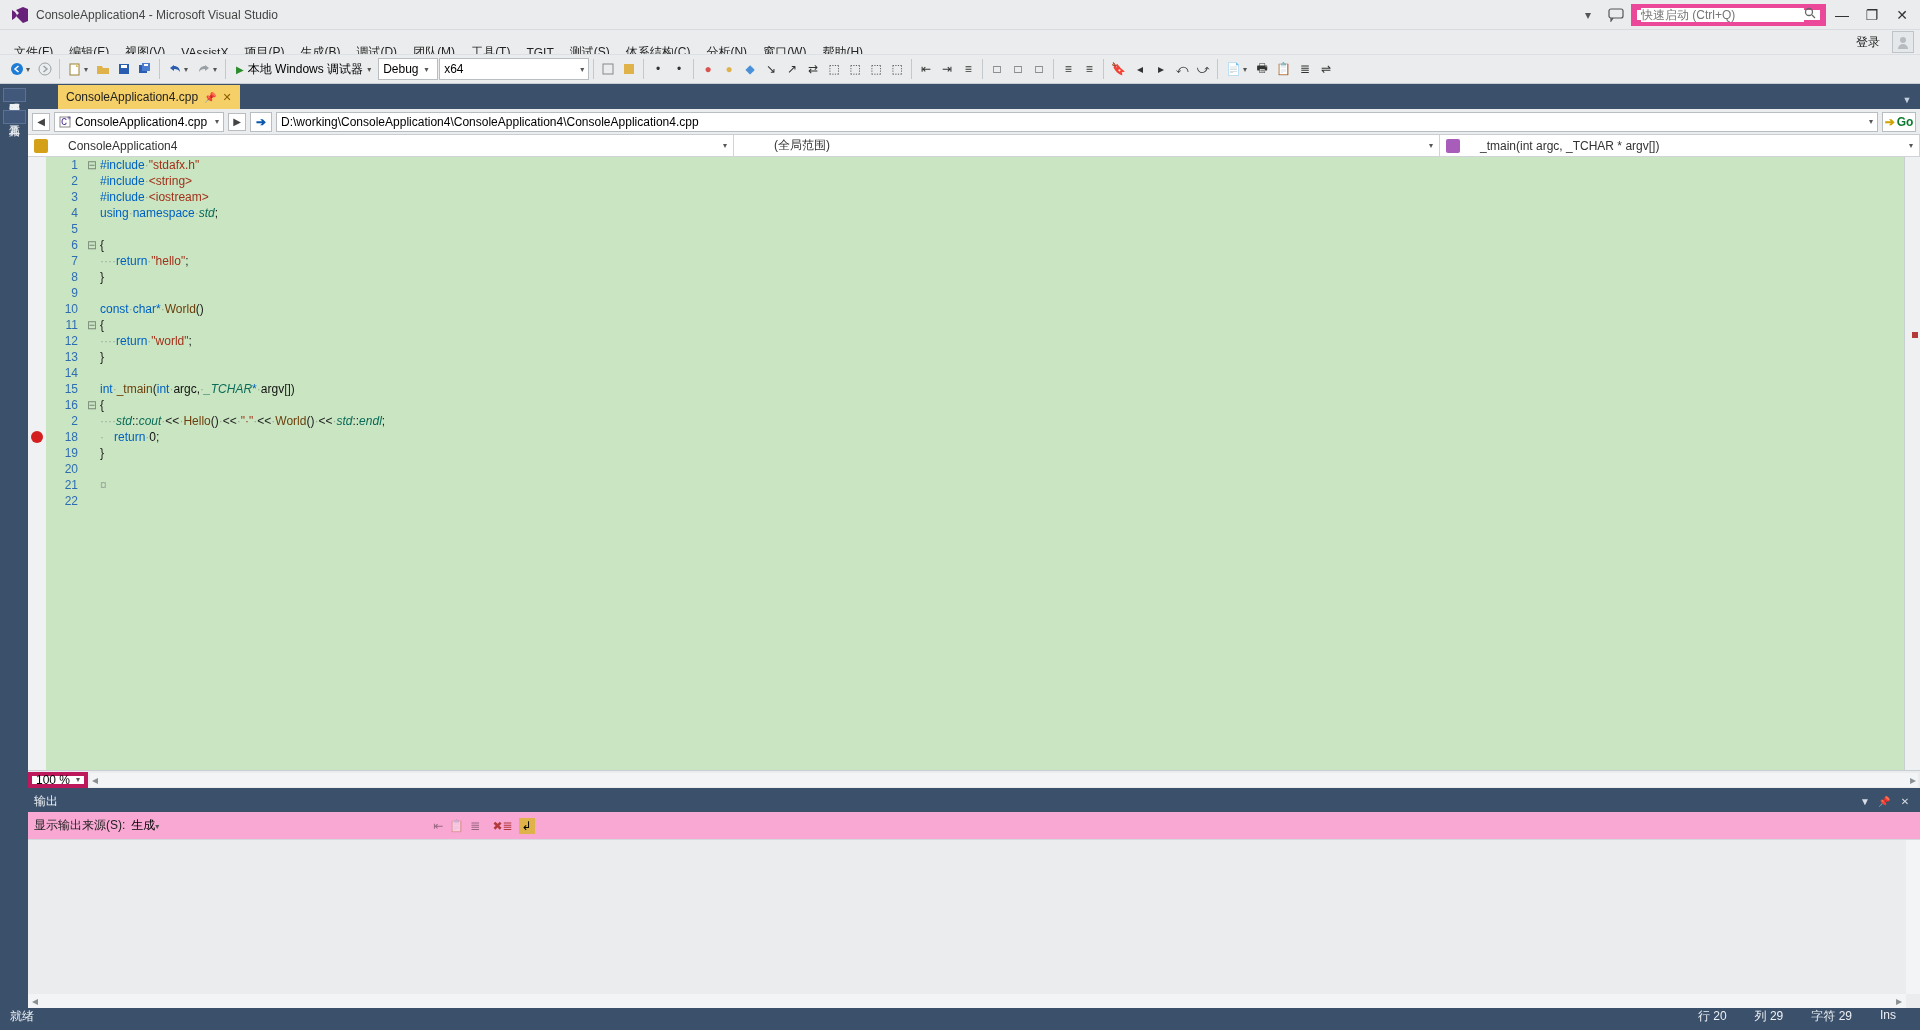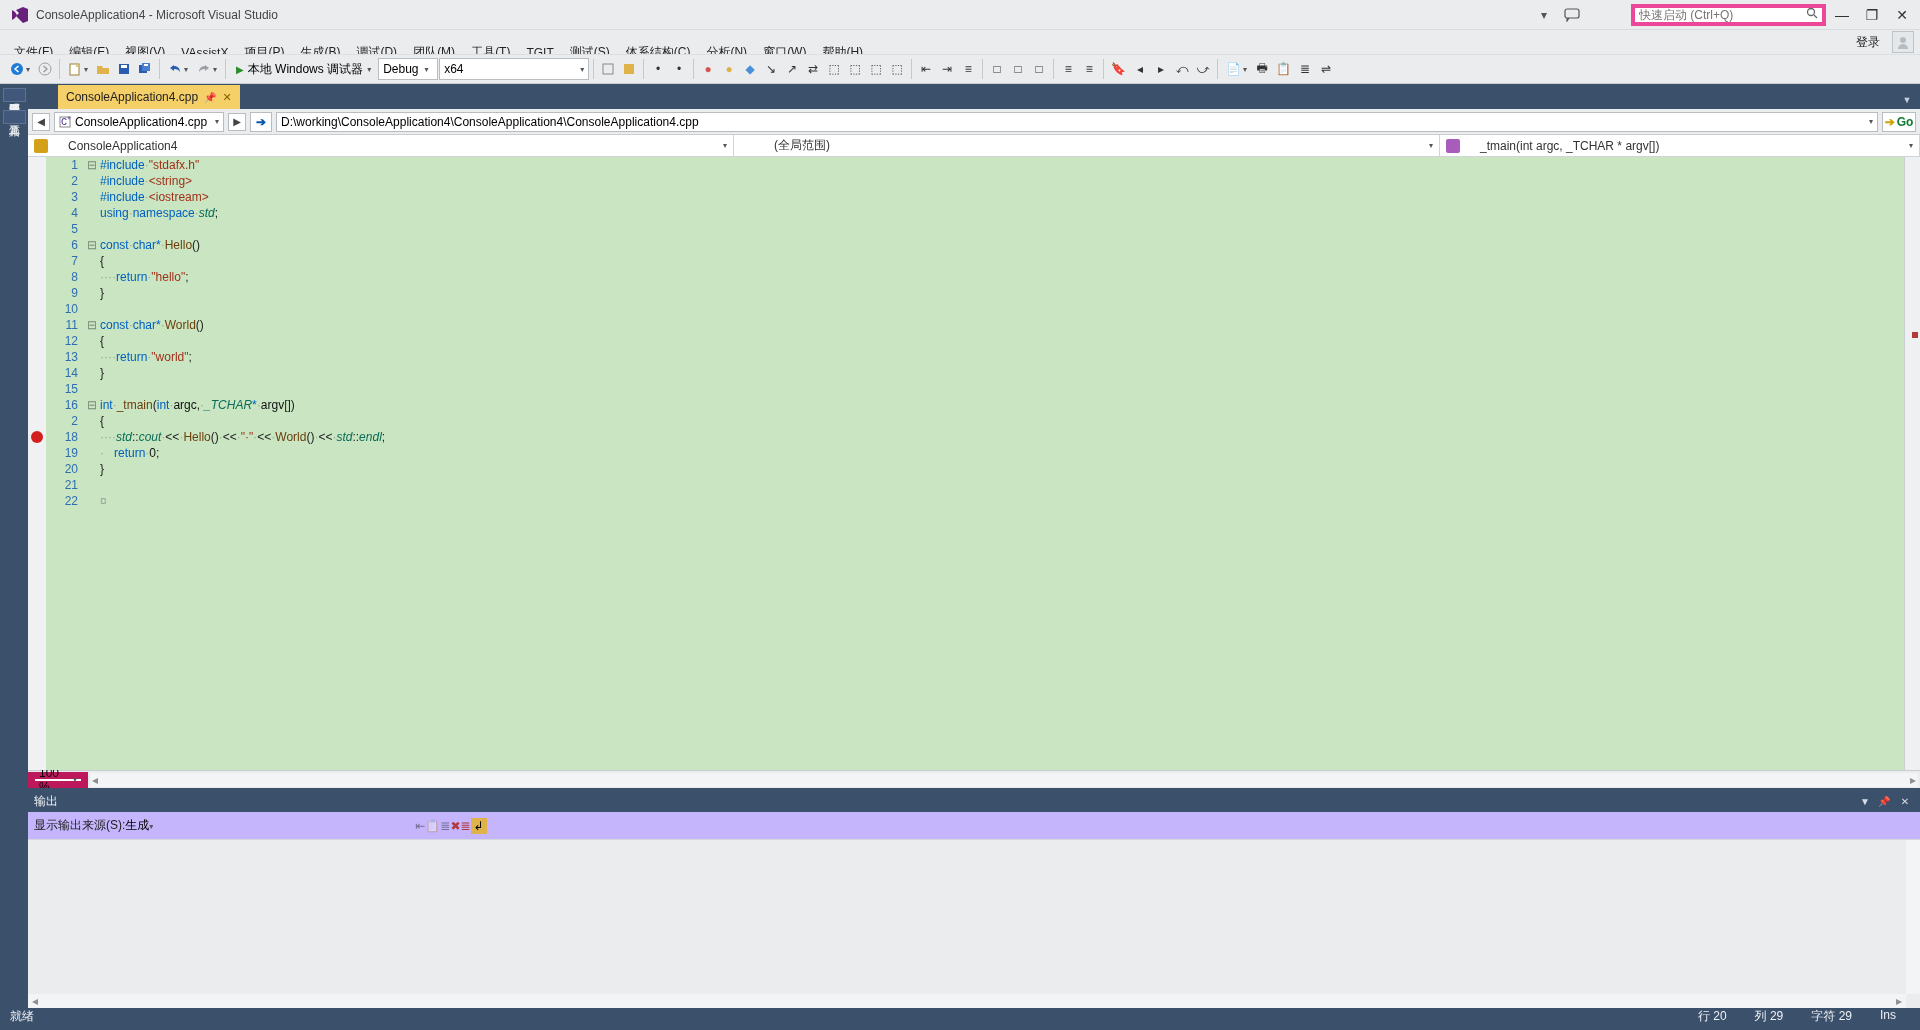--- a/index.html
+++ b/index.html
@@ -5,21 +5,21 @@
 * { margin: 0; padding: 0; box-sizing: border-box; font-family: "Microsoft YaHei", "Segoe UI", sans-serif; font-size: 12px; }
 body { width: 1920px; height: 1030px; overflow: hidden; background: #eaeced; display: flex; flex-direction: column; }
 
 
 .titlebar { height: 30px; background: #eaeced; display: flex; align-items: center; padding: 0 4px; border-bottom: 1px solid #d8dce0; }
 .titlebar .vs-logo { width: 20px; height: 20px; margin: 0 6px; display: inline-flex; align-items: center; justify-content: center; }
 .titlebar .title { color: #444; }
 .titlebar .spacer { flex: 1; }
 .titlebar .right-group { display: flex; align-items: center; gap: 2px; }
 .titlebar .icon-btn { width: 26px; height: 22px; display: inline-flex; align-items: center; justify-content: center; color: #555; }
-.titlebar .search { display: flex; align-items: center; border: 4px solid #ec4899; background: #fff; height: 22px; width: 195px; padding: 0 4px; margin-left: 44px; }
+.titlebar .search { display: flex; align-items: center; border: 6px solid #ec4899; background: #fff; height: 22px; width: 195px; padding: 0 4px; }
 .titlebar .search input { border: none; outline: none; flex: 1; font-size: 12px; color: #666; }
 .titlebar .win-btn { width: 28px; height: 22px; display: inline-flex; align-items: center; justify-content: center; font-family: sans-serif; font-size: 14px; color: #333; }
 
 
 .menubar { height: 24px; background: #eaeced; display: flex; align-items: center; padding: 0 6px; }
 .menubar .menu-item { padding: 3px 8px; color: #222; cursor: default; margin-top: 21px; }
 .menubar .spacer { flex: 1; }
 .menubar .login { padding: 3px 8px; color: #222; }
 .menubar .avatar-box { width: 22px; height: 22px; border: 1px solid #c0c4c8; background: #e5e8eb; display: inline-flex; align-items: center; justify-content: center; margin-left: 4px; }
 
@@ -80,29 +80,29 @@
 .tok-str { color: #a2311a; }
 .tok-kw  { color: #0060c0; }
 .tok-it  { color: #0a6b58; font-style: italic; }
 .tok-fn  { color: #6b3e0a; }
 .tok-punct{ color: #222; }
 .tok-dot { color: #9aa79a; }
 
 .rscroll { width: 16px; background: #eef0f2; border-left: 1px solid #c9ced3; position:relative; }
 .rscroll .ovmark { position:absolute; right:2px; width:6px; height:6px; background:#b33a3a;}
 .editor-footer-row { height: 18px; background: #eaeced; border-top: 1px solid #c9ced3; display: flex; align-items: center; }
-.zoom-combo { width: 60px; height: 16px; border: 7px solid #be185d; background: #fff; display: flex; align-items: center; padding: 0 4px; justify-content: space-between; font-size: 11px; }
+.zoom-combo { width: 60px; height: 16px; border: 4px solid #be185d; background: #fff; display: flex; align-items: center; padding: 0 4px; justify-content: space-between; font-size: 11px; }
 .hscroll-ph { flex:1; height:14px; background:#f3f4f5; margin:0 2px; display:flex; align-items:center; justify-content:space-between; padding:0 2px; color:#8a8f94; font-size:9px;}
 
 
 .output-panel { height: 220px; display: flex; flex-direction: column; border-top: 2px solid #3b506b; }
 .output-title { height: 22px; background: #3b506b; color: #eef1f5; display: flex; align-items: center; padding: 0 6px; }
 .output-title .spacer { flex: 1; }
 .output-title .ot-btn { width: 18px; height: 16px; display: inline-flex; align-items: center; justify-content: center; color: #d8dee6; font-size: 10px; margin-left: 2px; }
-.output-toolbar { height: 28px; background: #c4b5fd; border-bottom: 1px solid #d5d9dd; display: flex; align-items: center; padding: 0 6px; }
+.output-toolbar { height: 28px; background: #f9a8d4; border-bottom: 1px solid #d5d9dd; display: flex; align-items: center; padding: 0 6px; gap: 6px; }
 .output-toolbar .lbl { color: #222; }
 .output-toolbar .combo { min-width: 290px; }
 .output-body { flex: 1; background: #eaeced; position:relative; }
 .output-hscroll { height: 14px; background:#f3f4f5; display:flex; align-items:center; justify-content:space-between; padding:0 4px; color:#8a8f94; font-size:9px;}
 .output-vscroll { position:absolute; right:0; top:0; bottom:14px; width:14px; background:#f3f4f5;}
 
 
 .statusbar { height: 22px; background: #3b506b; color: #eef1f5; display: flex; align-items: flex-start; padding: 0 10px; font-size: 12px; }
 .statusbar .spacer { flex: 1; }
 .statusbar .cell { margin: 0 14px; }
@@ -424,21 +424,20 @@
             <div class="gut-line"></div>
             <div class="gut-line"></div>
             <div class="gut-line"></div>
           </div>
         <div class="code-area" id="code-area">
             <div class="code-line"><span class="tok-pre">#include</span><span class="tok-dot">·</span><span class="tok-str">"stdafx.h"</span></div>
             <div class="code-line"><span class="tok-pre">#include</span><span class="tok-dot">·</span><span class="tok-str">&lt;string&gt;</span></div>
             <div class="code-line"><span class="tok-pre">#include</span><span class="tok-dot">·</span><span class="tok-str">&lt;iostream&gt;</span></div>
             <div class="code-line"><span class="tok-kw">using</span><span class="tok-dot">·</span><span class="tok-kw">namespace</span><span class="tok-dot">·</span><span class="tok-it">std</span><span class="tok-punct">;</span></div>
             <div class="code-line"></div>
-            <div class="code-line"><span class="tok-kw">const</span><span class="tok-dot">·</span><span class="tok-kw">char*</span><span class="tok-dot">·</span><span class="tok-fn">Hello</span><span class="tok-punct">()</span></div>
             <div class="code-line"><span class="tok-punct">{</span></div>
             <div class="code-line"><span class="tok-dot">····</span><span class="tok-kw">return</span><span class="tok-dot">·</span><span class="tok-str">"hello"</span><span class="tok-punct">;</span></div>
             <div class="code-line"><span class="tok-punct">}</span></div>
             <div class="code-line"></div>
             <div class="code-line"><span class="tok-kw">const</span><span class="tok-dot">·</span><span class="tok-kw">char*</span><span class="tok-dot">·</span><span class="tok-fn">World</span><span class="tok-punct">()</span></div>
             <div class="code-line"><span class="tok-punct">{</span></div>
             <div class="code-line"><span class="tok-dot">····</span><span class="tok-kw">return</span><span class="tok-dot">·</span><span class="tok-str">"world"</span><span class="tok-punct">;</span></div>
             <div class="code-line"><span class="tok-punct">}</span></div>
             <div class="code-line"></div>
             <div class="code-line"><span class="tok-kw">int</span><span class="tok-dot">·</span><span class="tok-fn">_tmain</span><span class="tok-punct">(</span><span class="tok-kw">int</span><span class="tok-dot">·</span><span>argc</span><span class="tok-punct">,</span><span class="tok-dot">·</span><span class="tok-it">_TCHAR</span><span class="tok-kw">*</span><span class="tok-dot">·</span><span>argv</span><span class="tok-punct">[])</span></div>

